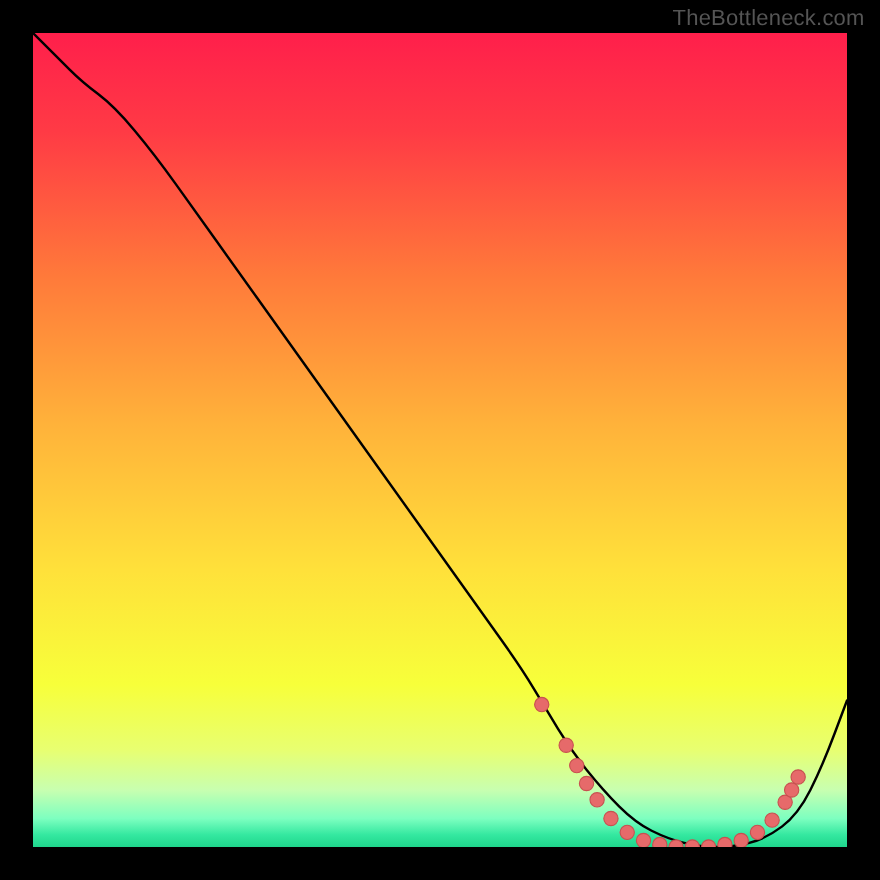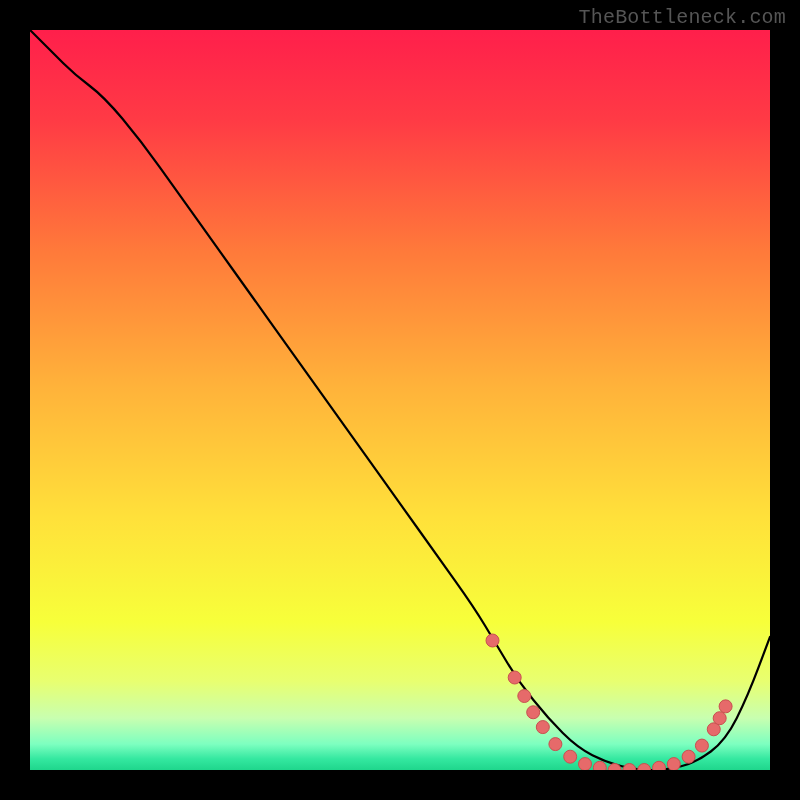--- a/index.html
+++ b/index.html
@@ -19,21 +19,20 @@
   .watermark {
     position: absolute;
     top: 6px;
     right: 14px;
     color: #555;
     font-size: 20px;
     font-weight: 500;
     letter-spacing: 0.2px;
     z-index: 10;
     user-select: none;
-    font-family: Liberation Mono, monospace;
   }
   .plot {
     position: absolute;
     left: 30px;
     top: 30px;
     width: 740px;
     height: 740px;
   }
   .gradient {
     position: absolute;

